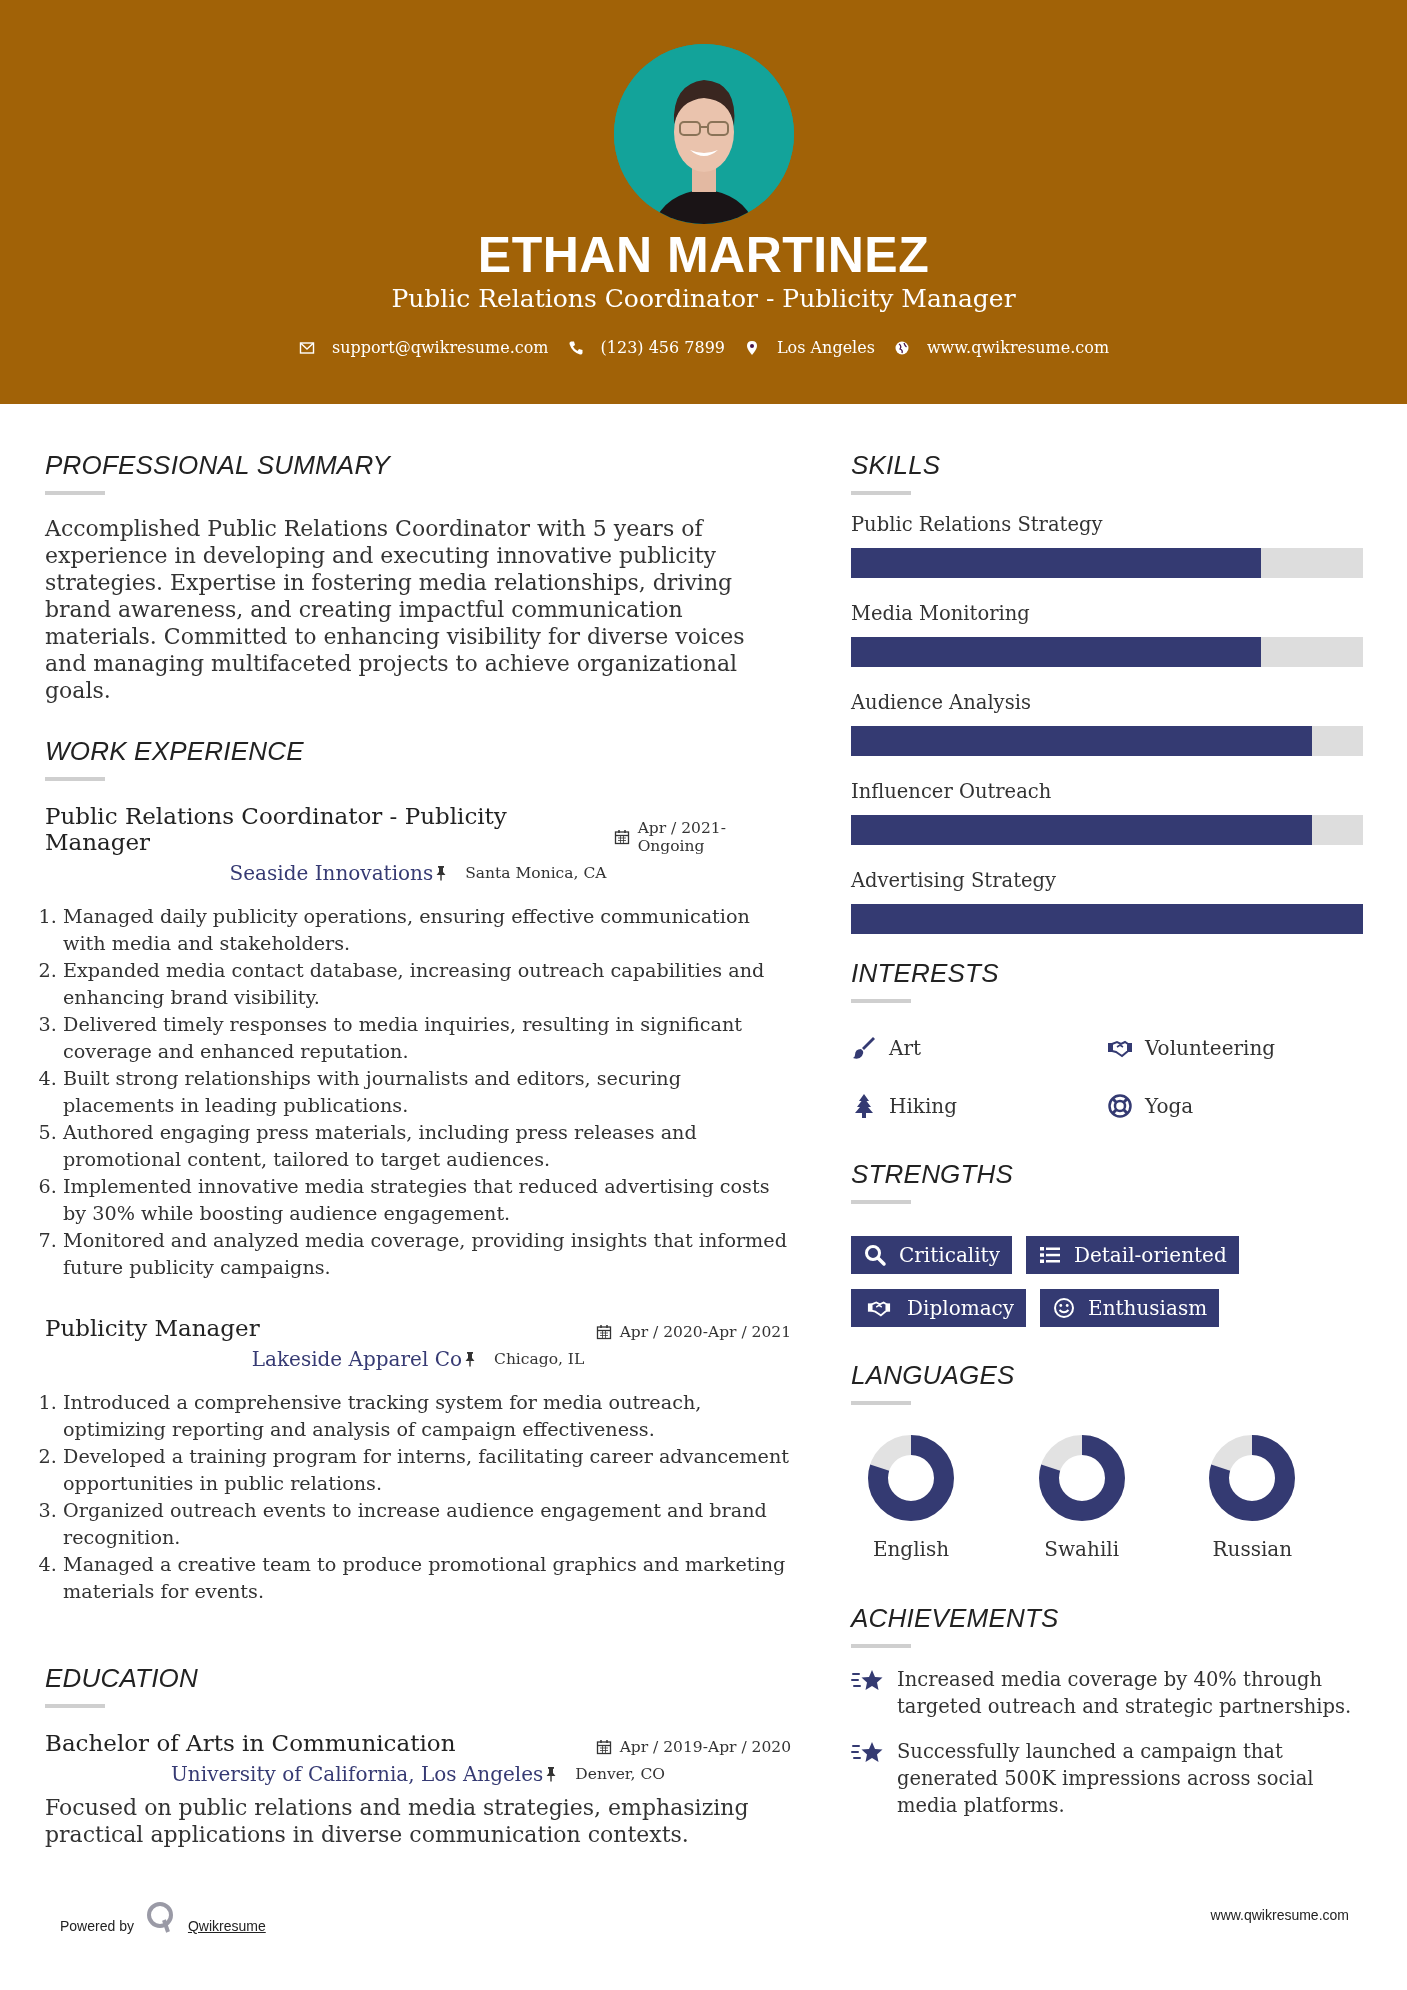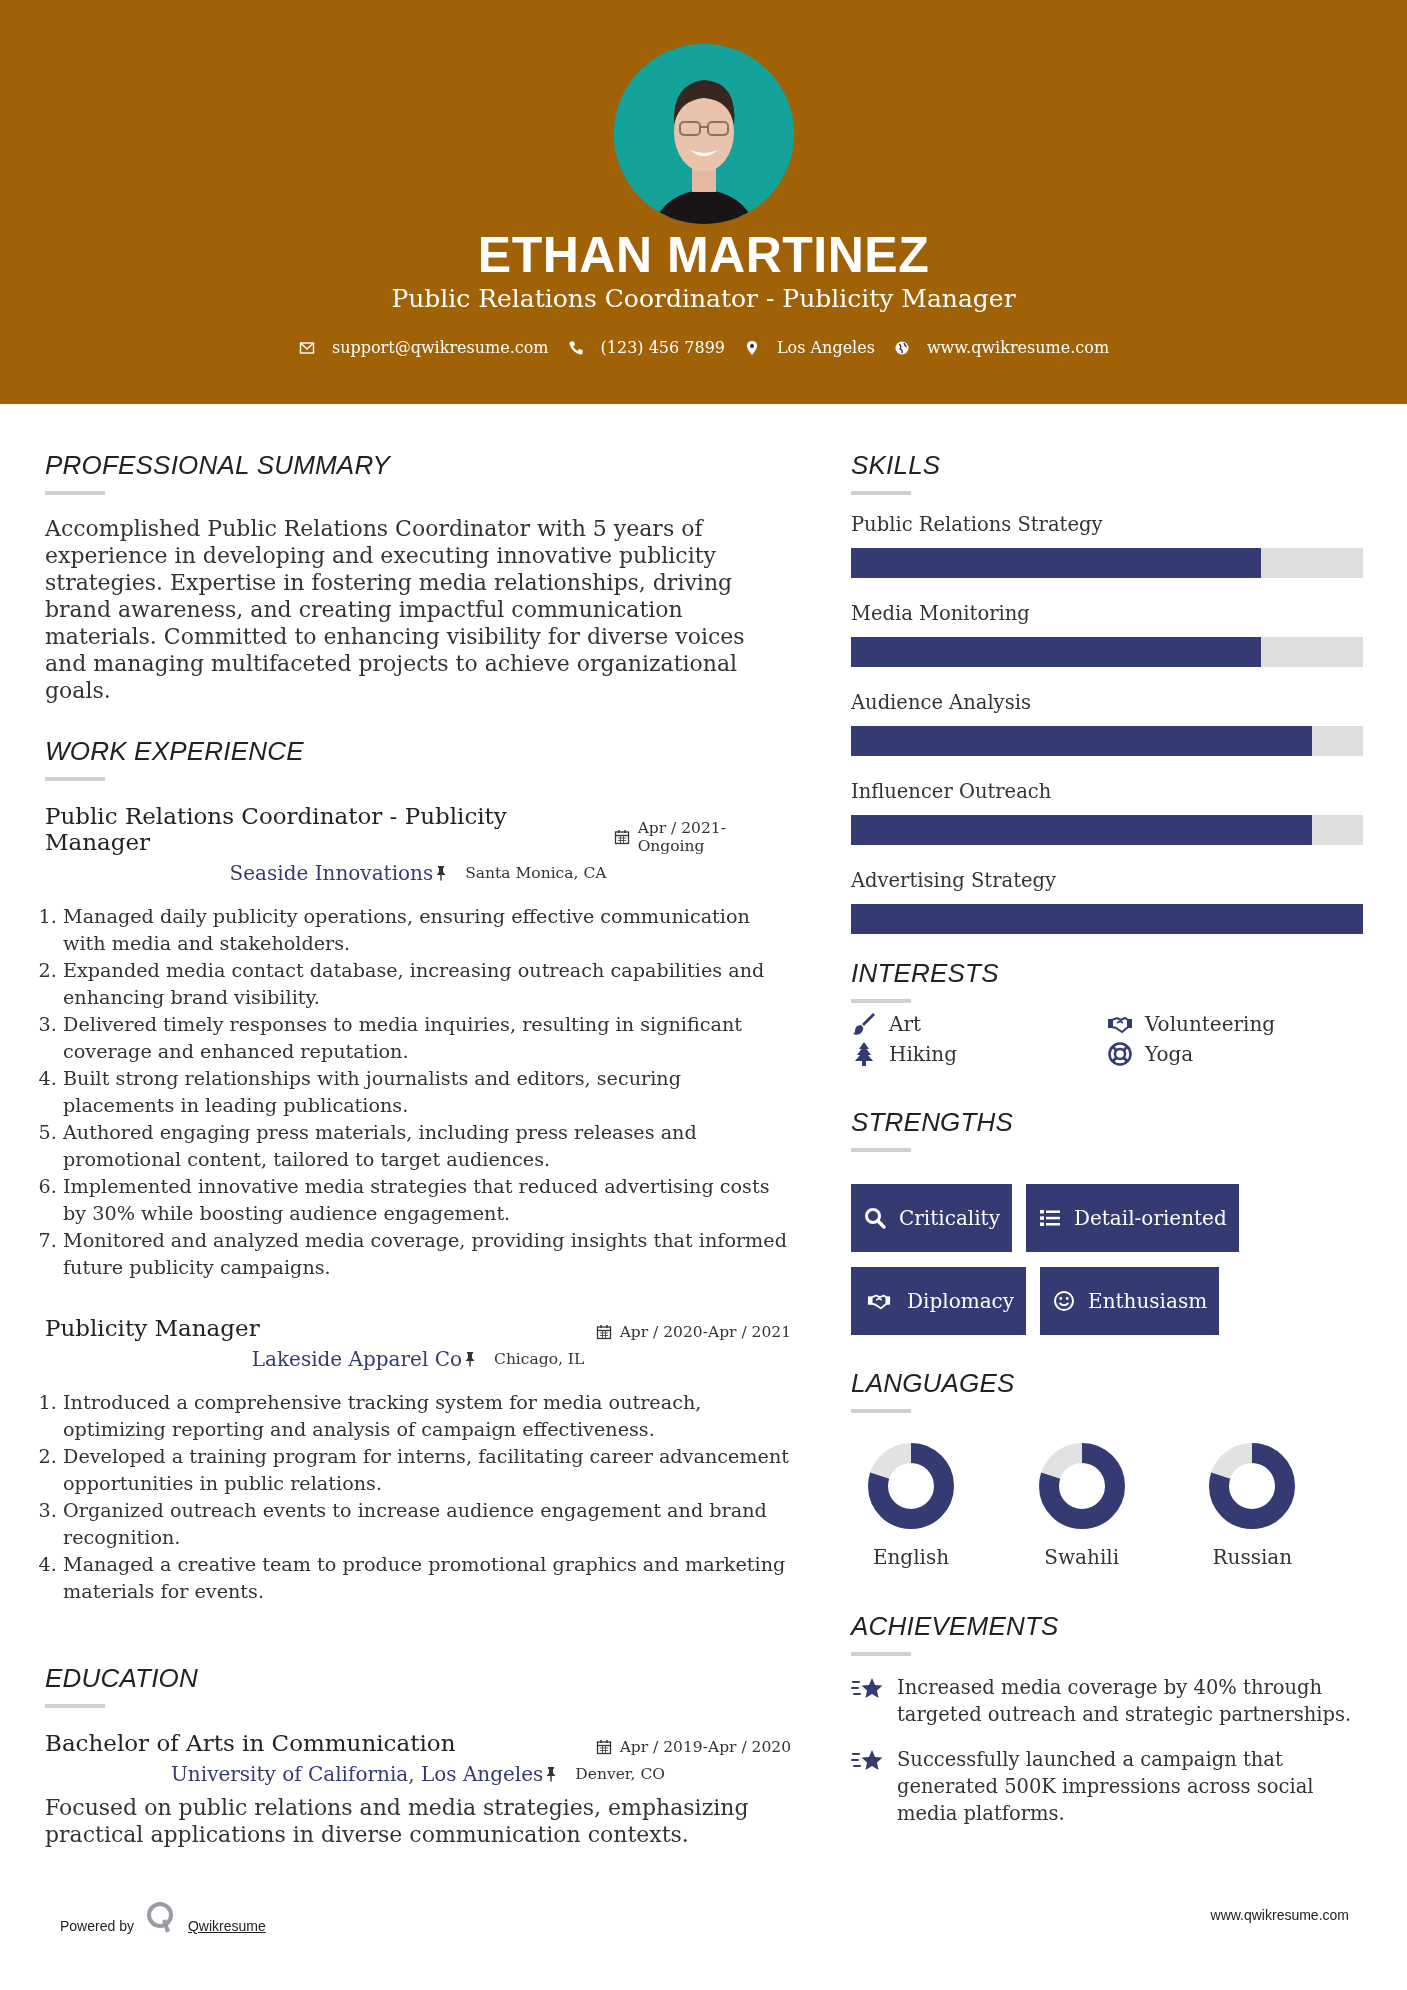--- a/index.html
+++ b/index.html
@@ -33,27 +33,27 @@
   .mi { width: 16px; height: 16px; margin-right: 8px; display: inline-flex; }
   .mi svg { width: 16px; height: 16px; }
 
   ol.bul { margin-top: 18px; padding-left: 18px; font-size: 19.2px; line-height: 27px; color: #333; }
   ol.bul li { padding-left: 0; }
 
   .skill-label { font-size: 19.5px; color: #333; }
   .skill-bar { height: 30px; background: #dddddd; margin-top: 12px; margin-bottom: 24px; position: relative; }
   .skill-fill { position: absolute; left: 0; top: 0; bottom: 0; background: #343a72; }
 
-  .interests { display: grid; grid-template-columns: 256px 256px; row-gap: 4px; margin-top: 8px; }
+  .interests { display: grid; grid-template-columns: 256px 256px; row-gap: 32px; margin-top: 32px; }
   .interest { display: flex; align-items: center; font-size: 20px; color: #333; }
   .interest .ii { width: 26px; height: 26px; margin-right: 12px; display: inline-flex; align-items: center; justify-content: center; }
   .interest .ii svg { width: 26px; height: 26px; }
 
   .strengths { display: flex; flex-wrap: wrap; margin-top: 34px; }
-  .chip { display: flex; align-items: center; background: #343a72; color: #fff; height: 68px; padding: 0 12px 0 12px; margin: 0 14px 15px 0; font-size: 20px; }
+  .chip { display: flex; align-items: center; background: #343a72; color: #fff; height: 38px; padding: 0 12px 0 12px; margin: 0 14px 15px 0; font-size: 20px; }
   .chip .si { width: 24px; height: 24px; margin-right: 12px; display: inline-flex; }
   .chip .si svg { width: 24px; height: 24px; }
 
   .langs { display: flex; margin-top: 30px; }
   .lang { width: 171px; display: flex; flex-direction: column; align-items: flex-start; }
   .lang svg { width: 86px; height: 86px; margin-left: 17px; }
   .lang-name { font-size: 20px; color: #333; margin-top: 16px; width: 120px; text-align: center; }
 
   .ach { display: flex; margin-top: 18px; }
   .ach .ai { width: 34px; height: 30px; margin-right: 12px; flex-shrink: 0; }

